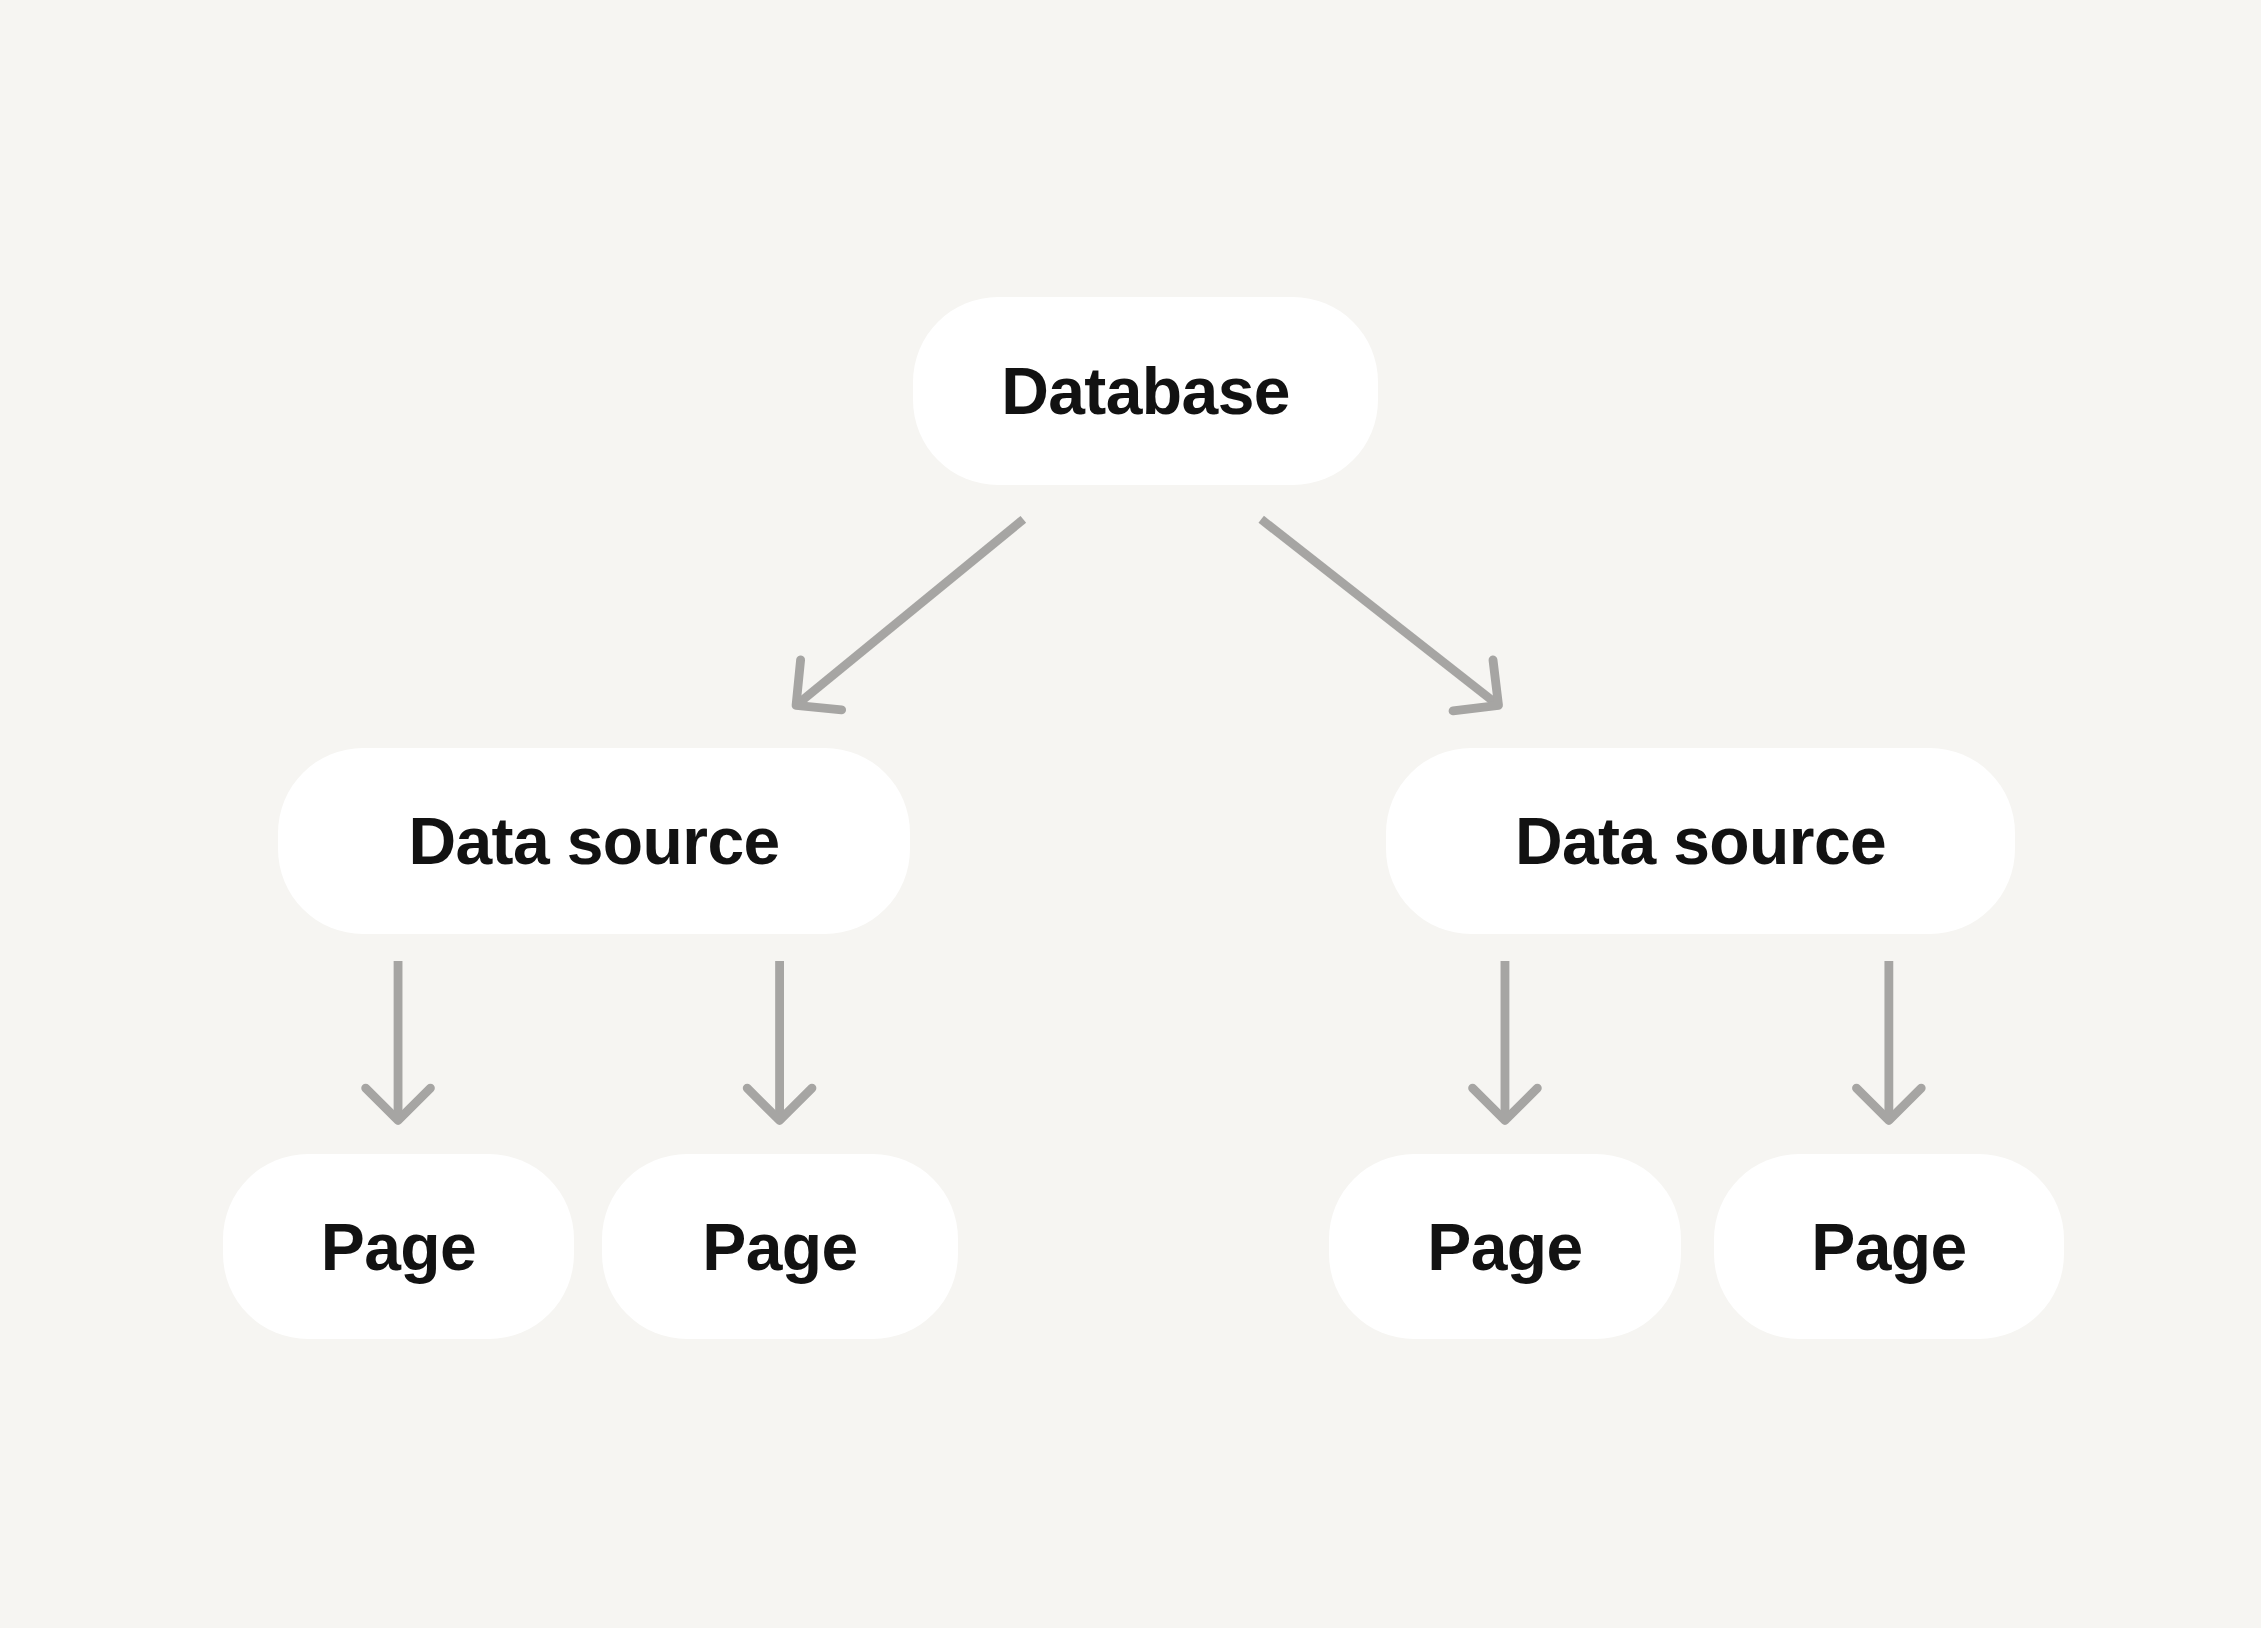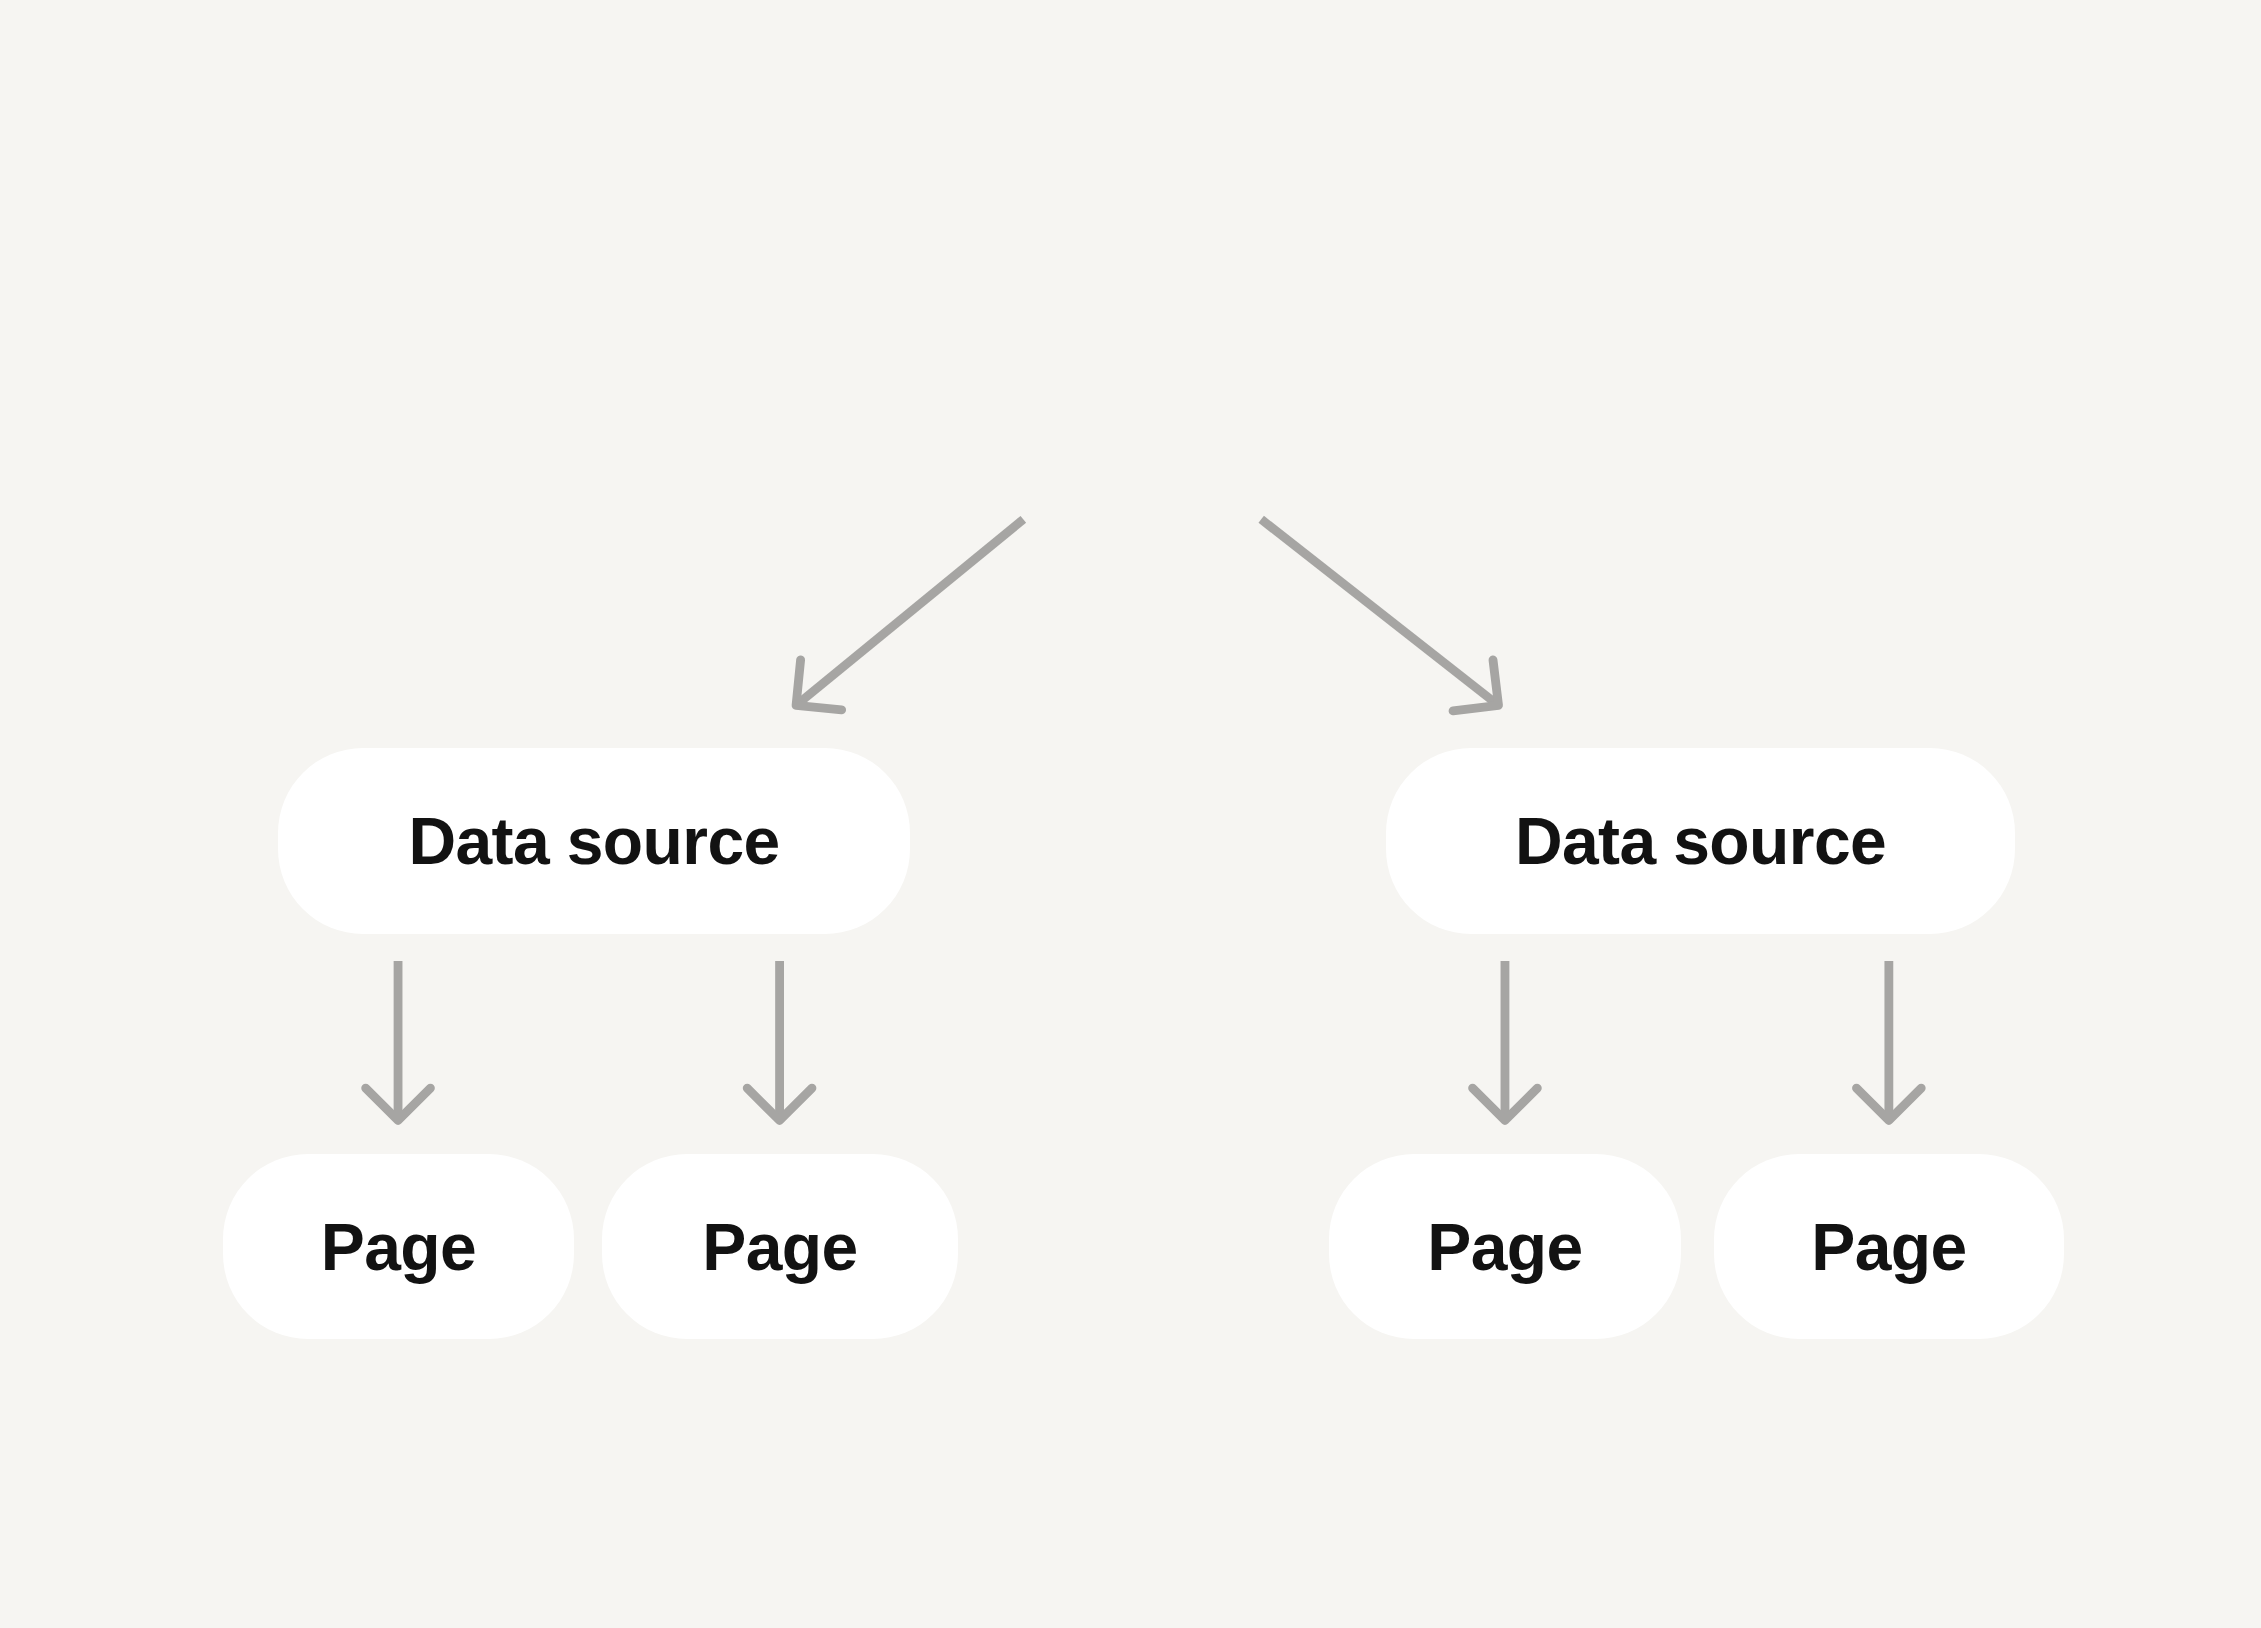--- a/index.html
+++ b/index.html
@@ -61,20 +61,23 @@
 
     <line class="edge" x1="1738" y1="882" x2="1352" y2="1198" marker-end="url(#ah)"></line>
     <line class="edge" x1="2142" y1="882" x2="2545" y2="1198" marker-end="url(#ah)"></line>
 
     <line class="edge" x1="676" y1="1632" x2="676" y2="1903" marker-end="url(#ah)"></line>
     <line class="edge" x1="1324" y1="1632" x2="1324" y2="1903" marker-end="url(#ah)"></line>
     <line class="edge" x1="2556" y1="1632" x2="2556" y2="1903" marker-end="url(#ah)"></line>
     <line class="edge" x1="3208" y1="1632" x2="3208" y2="1903" marker-end="url(#ah)"></line>
   </svg>
 
+  <div class="node node-database">
+    <span>Database</span>
+  </div>
 
   <div class="node node-ds-left">
     <span>Data source</span>
   </div>
 
   <div class="node node-ds-right">
     <span>Data source</span>
   </div>
 
   <div class="node node-page-1">

